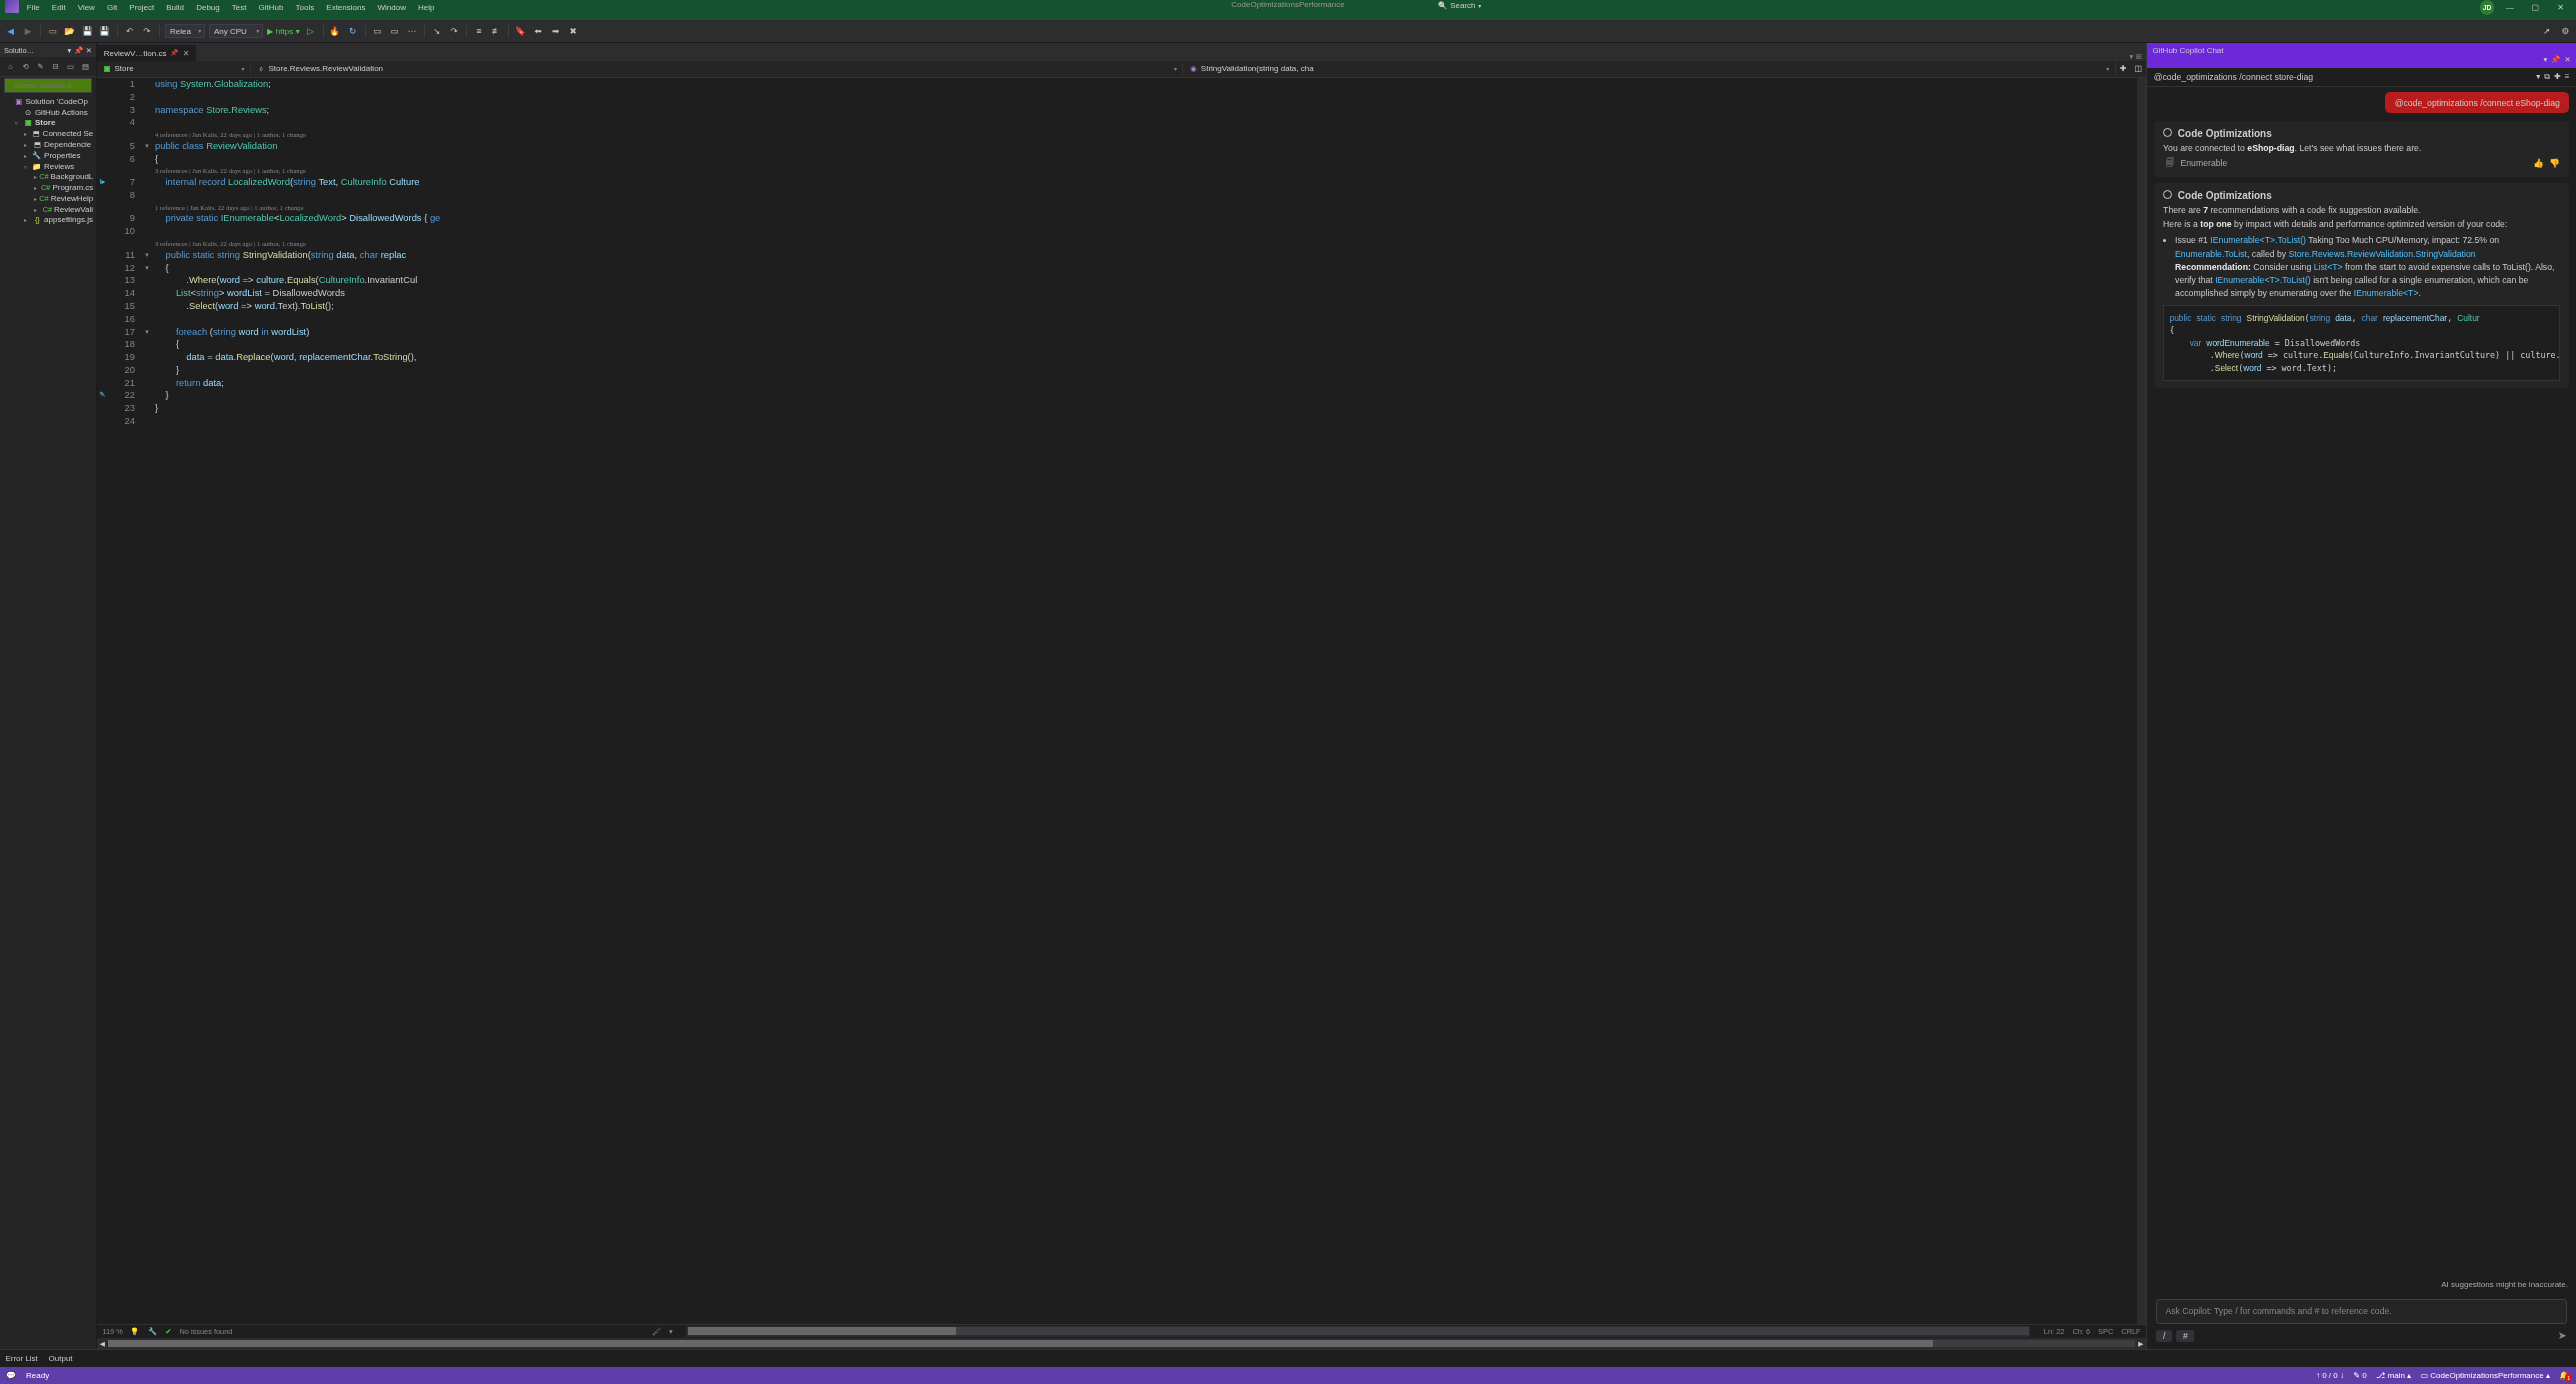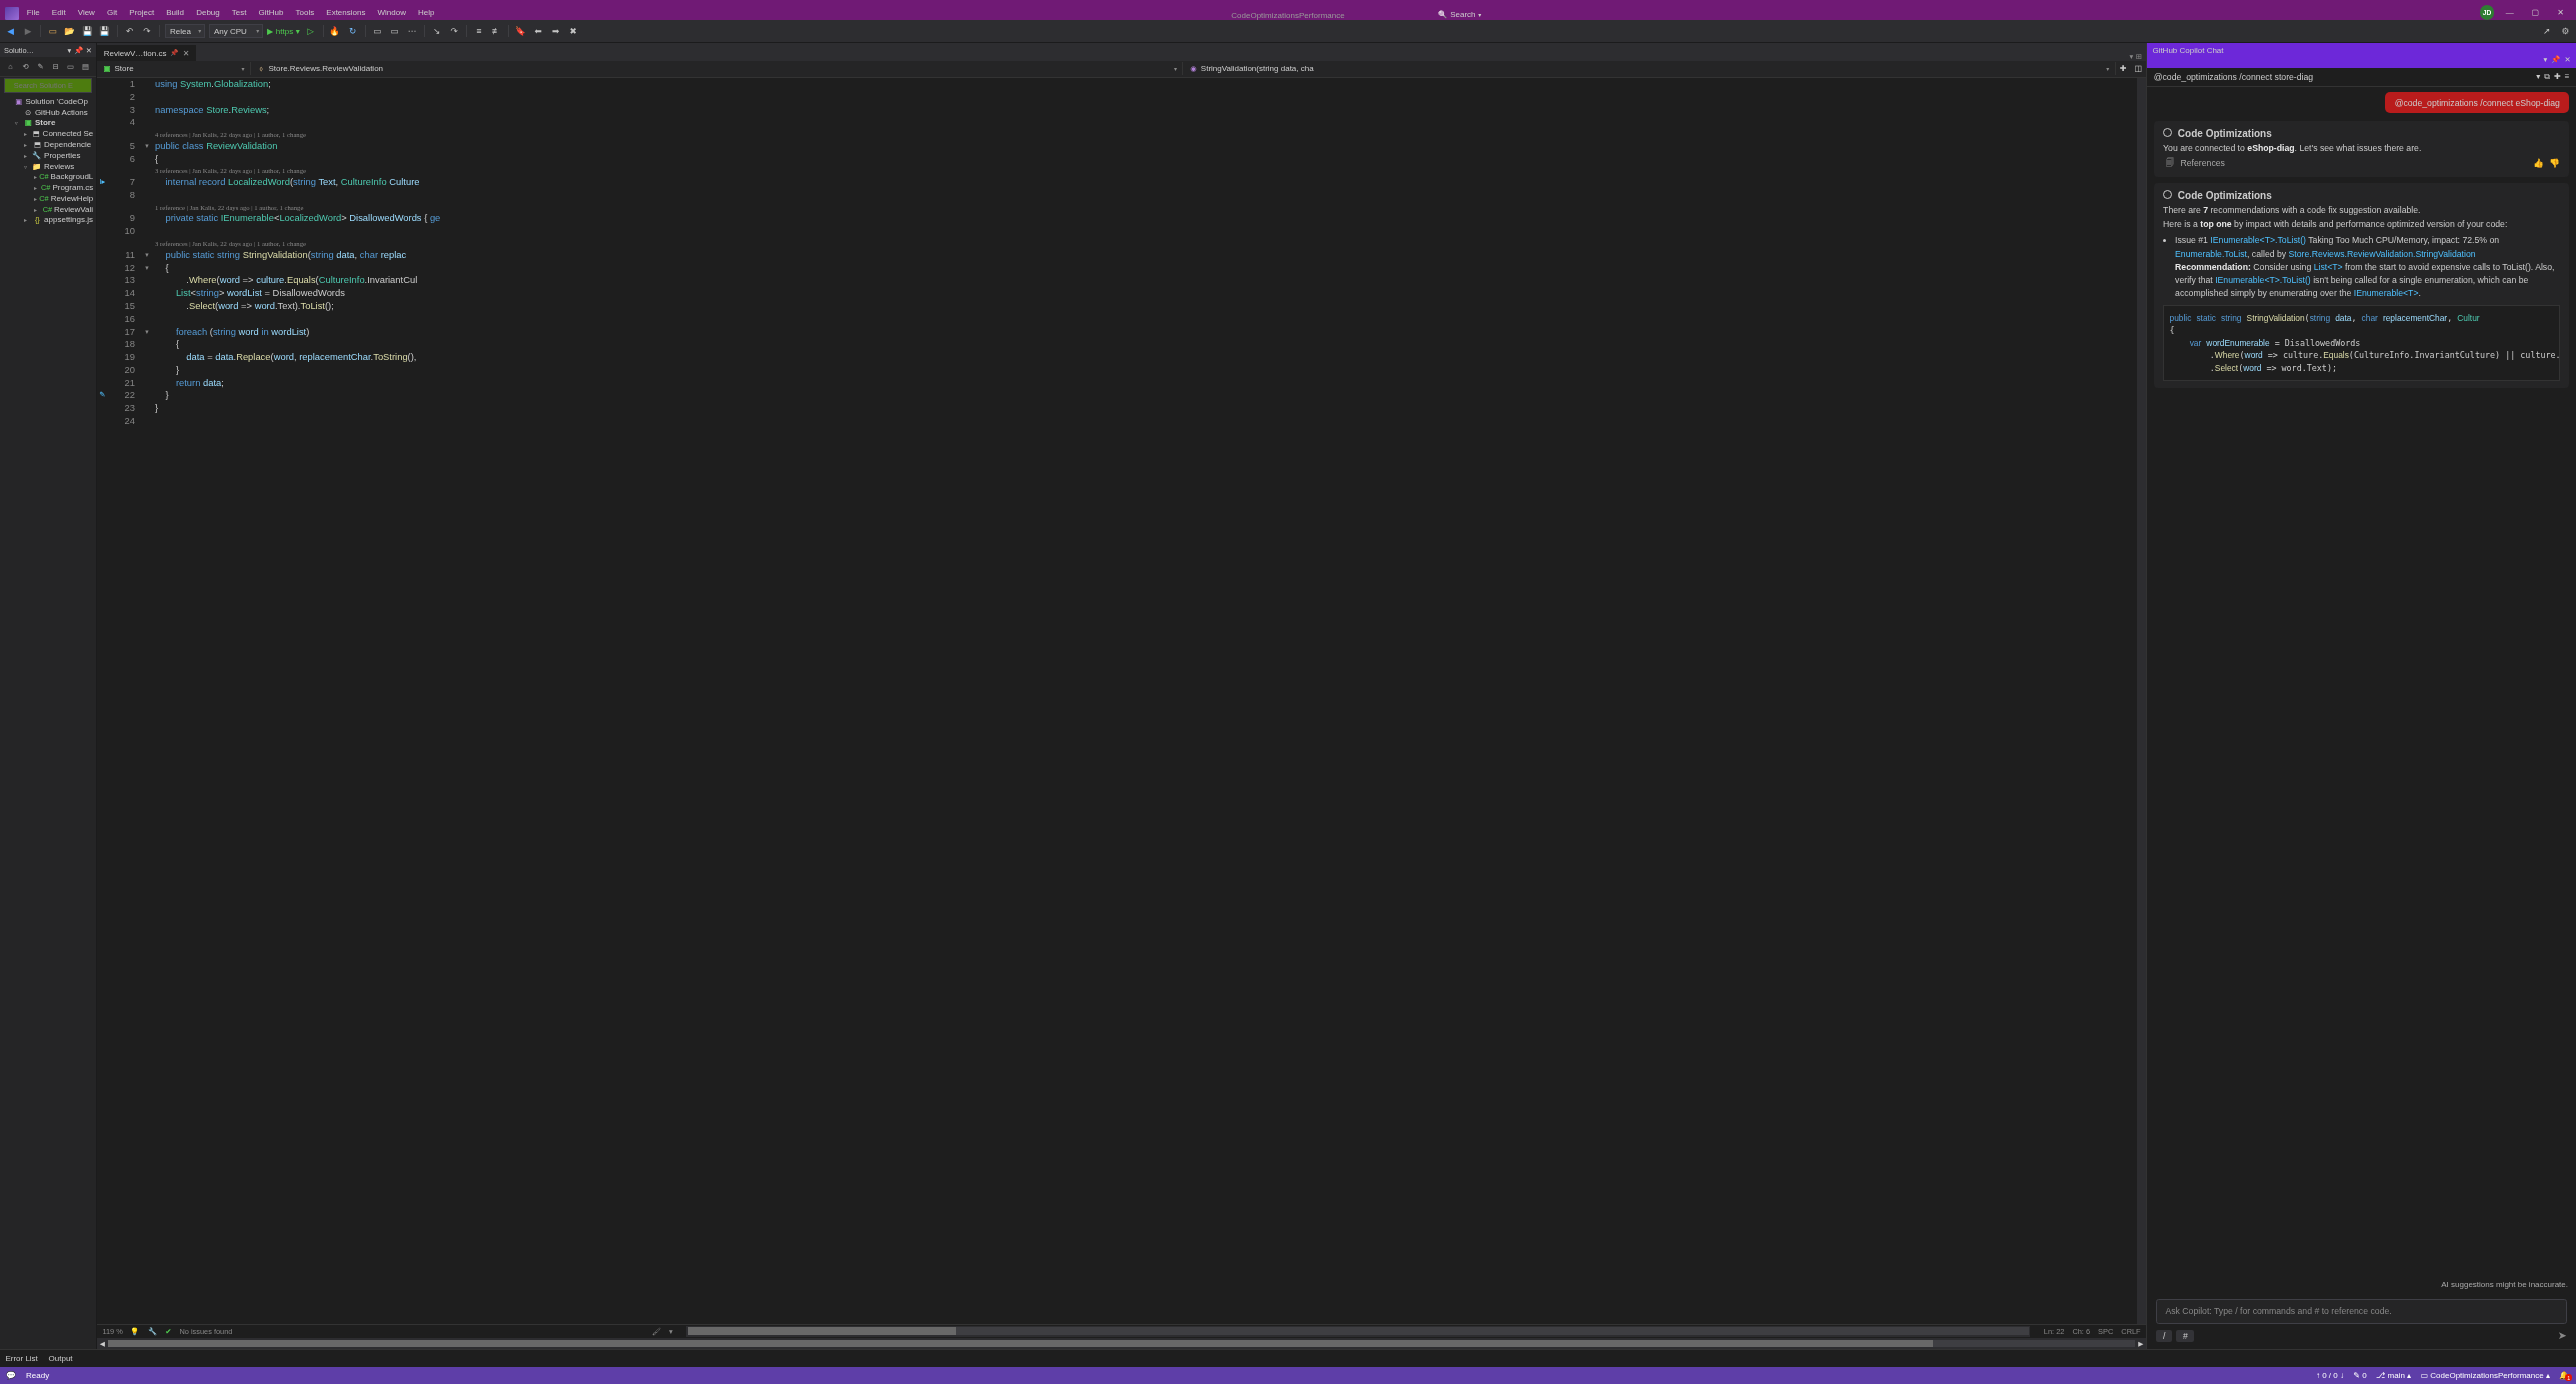--- a/index.html
+++ b/index.html
@@ -1,17 +1,17 @@
 <!DOCTYPE html>
 <html style="font-size:10.7px"><head>
 <meta charset="utf-8">
 <style>
 * { margin: 0; padding: 0; box-sizing: border-box; font-family: 'Segoe UI', Tahoma, sans-serif; }
 body { background: #1e1e1e; color: #cccccc; font-size: 8px; overflow: hidden; width: 100vw; height: 100vh; display: flex; flex-direction: column; }
-.titlebar { height: 20px; background: #701a75; display: flex; align-items: flex-end; padding: 0 5.4px; gap: 2.7px; }
+.titlebar { height: 20px; background: #14532d; display: flex; align-items: flex-start; padding: 0 5.4px; gap: 2.7px; }
 .vs-logo { width: 13.4px; height: 13.4px; background: linear-gradient(135deg, #5e3ea8, #9b6dd7); border-radius: 1.3px; }
 .menu { display: flex; gap: 1.3px; }
 .menu-item { padding: 2.7px 5.4px; cursor: pointer; }
 .search-box { margin-left: auto; display: flex; align-items: center; gap: 2.7px; padding: 1.3px 5.4px; }
 .search-icon-sm::before { content: '🔍'; font-size: 7.4px; filter: grayscale(1) brightness(1.5); }
 .title-center { margin: 0 auto; color: #999; position: absolute; left: 50%; transform: translateX(-50%); }
 .wincontrols { display: flex; gap: 5.4px; margin-left: auto; align-items: center; }
 .avatar { width: 14.8px; height: 14.8px; border-radius: 50%; background: #2e7d32; color: #fff; display: flex; align-items: center; justify-content: center; font-size: 6.7px; font-weight: bold; }
 .winbtn { width: 20px; text-align: center; padding: 2.7px 0; }
 .toolbar { height: 23px; background: #2d2d30; border-bottom: 0.7px solid #1b1b1c; display: flex; align-items: center; padding: 0 4px; gap: 4px; }
@@ -464,21 +464,21 @@
       <div class="chat-pill">@code_optimizations /connect eShop-diag</div>
 
       <div class="chat-block">
         <div class="chat-title">
             <span class="dot"></span>
             <span>Code Optimizations</span>
           </div>
         <div><span>You are connected to </span><span class="bold">eShop-diag</span><span>. Let's see what issues there are.</span></div>
         <div class="refs-row">
           <span class="tbicon">🗐</span>
-          <span>References</span>
+          <span>Enumerable</span>
           <div class="refs-tools">
             <span>👍</span>
             <span>👎</span>
           </div>
         </div>
       </div>
 
       <div class="chat-block">
         <div class="chat-title">
             <span class="dot"></span>

